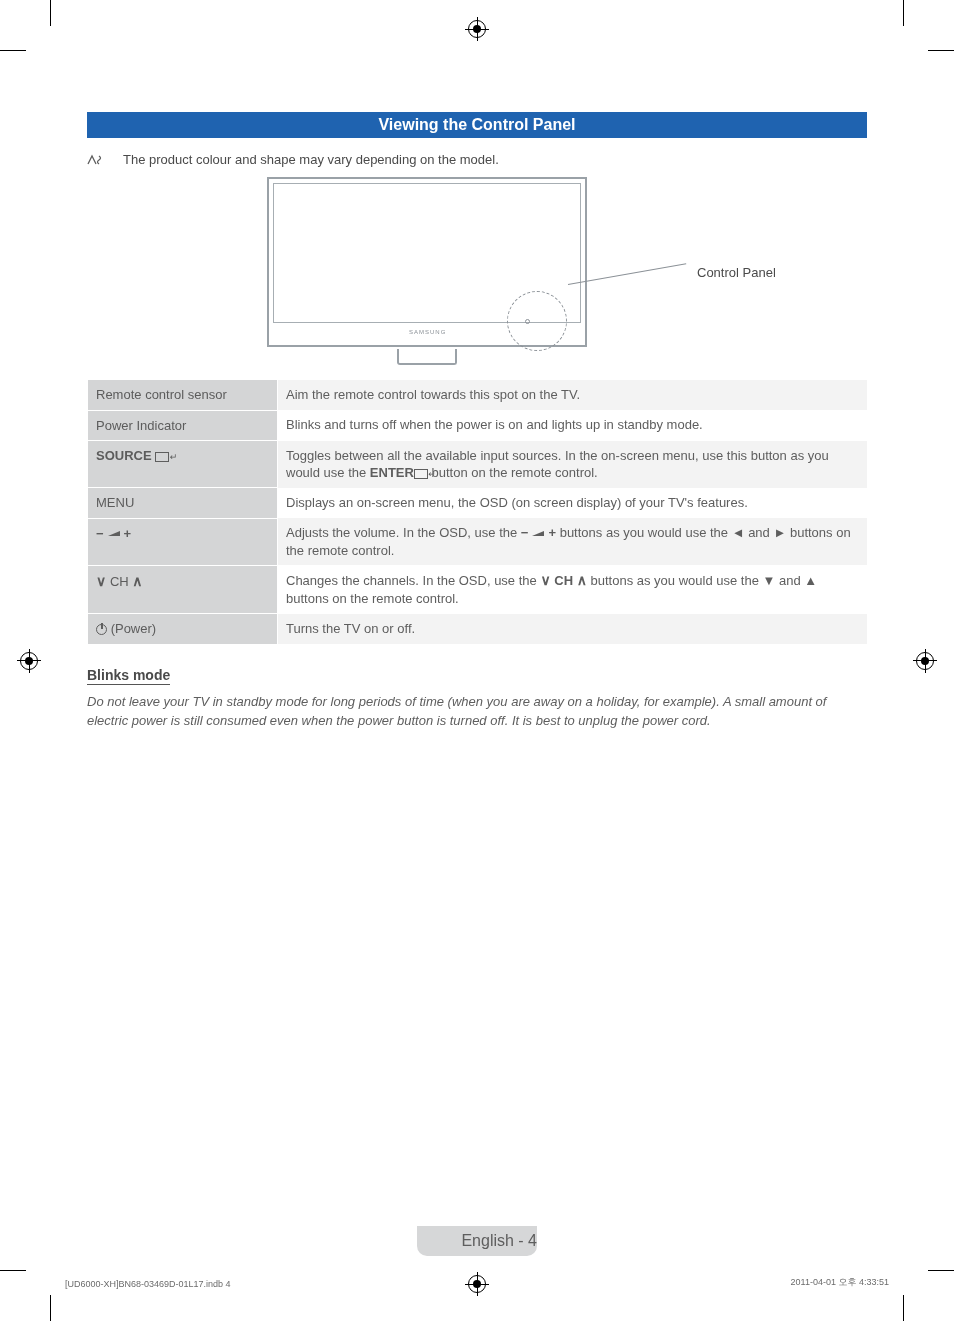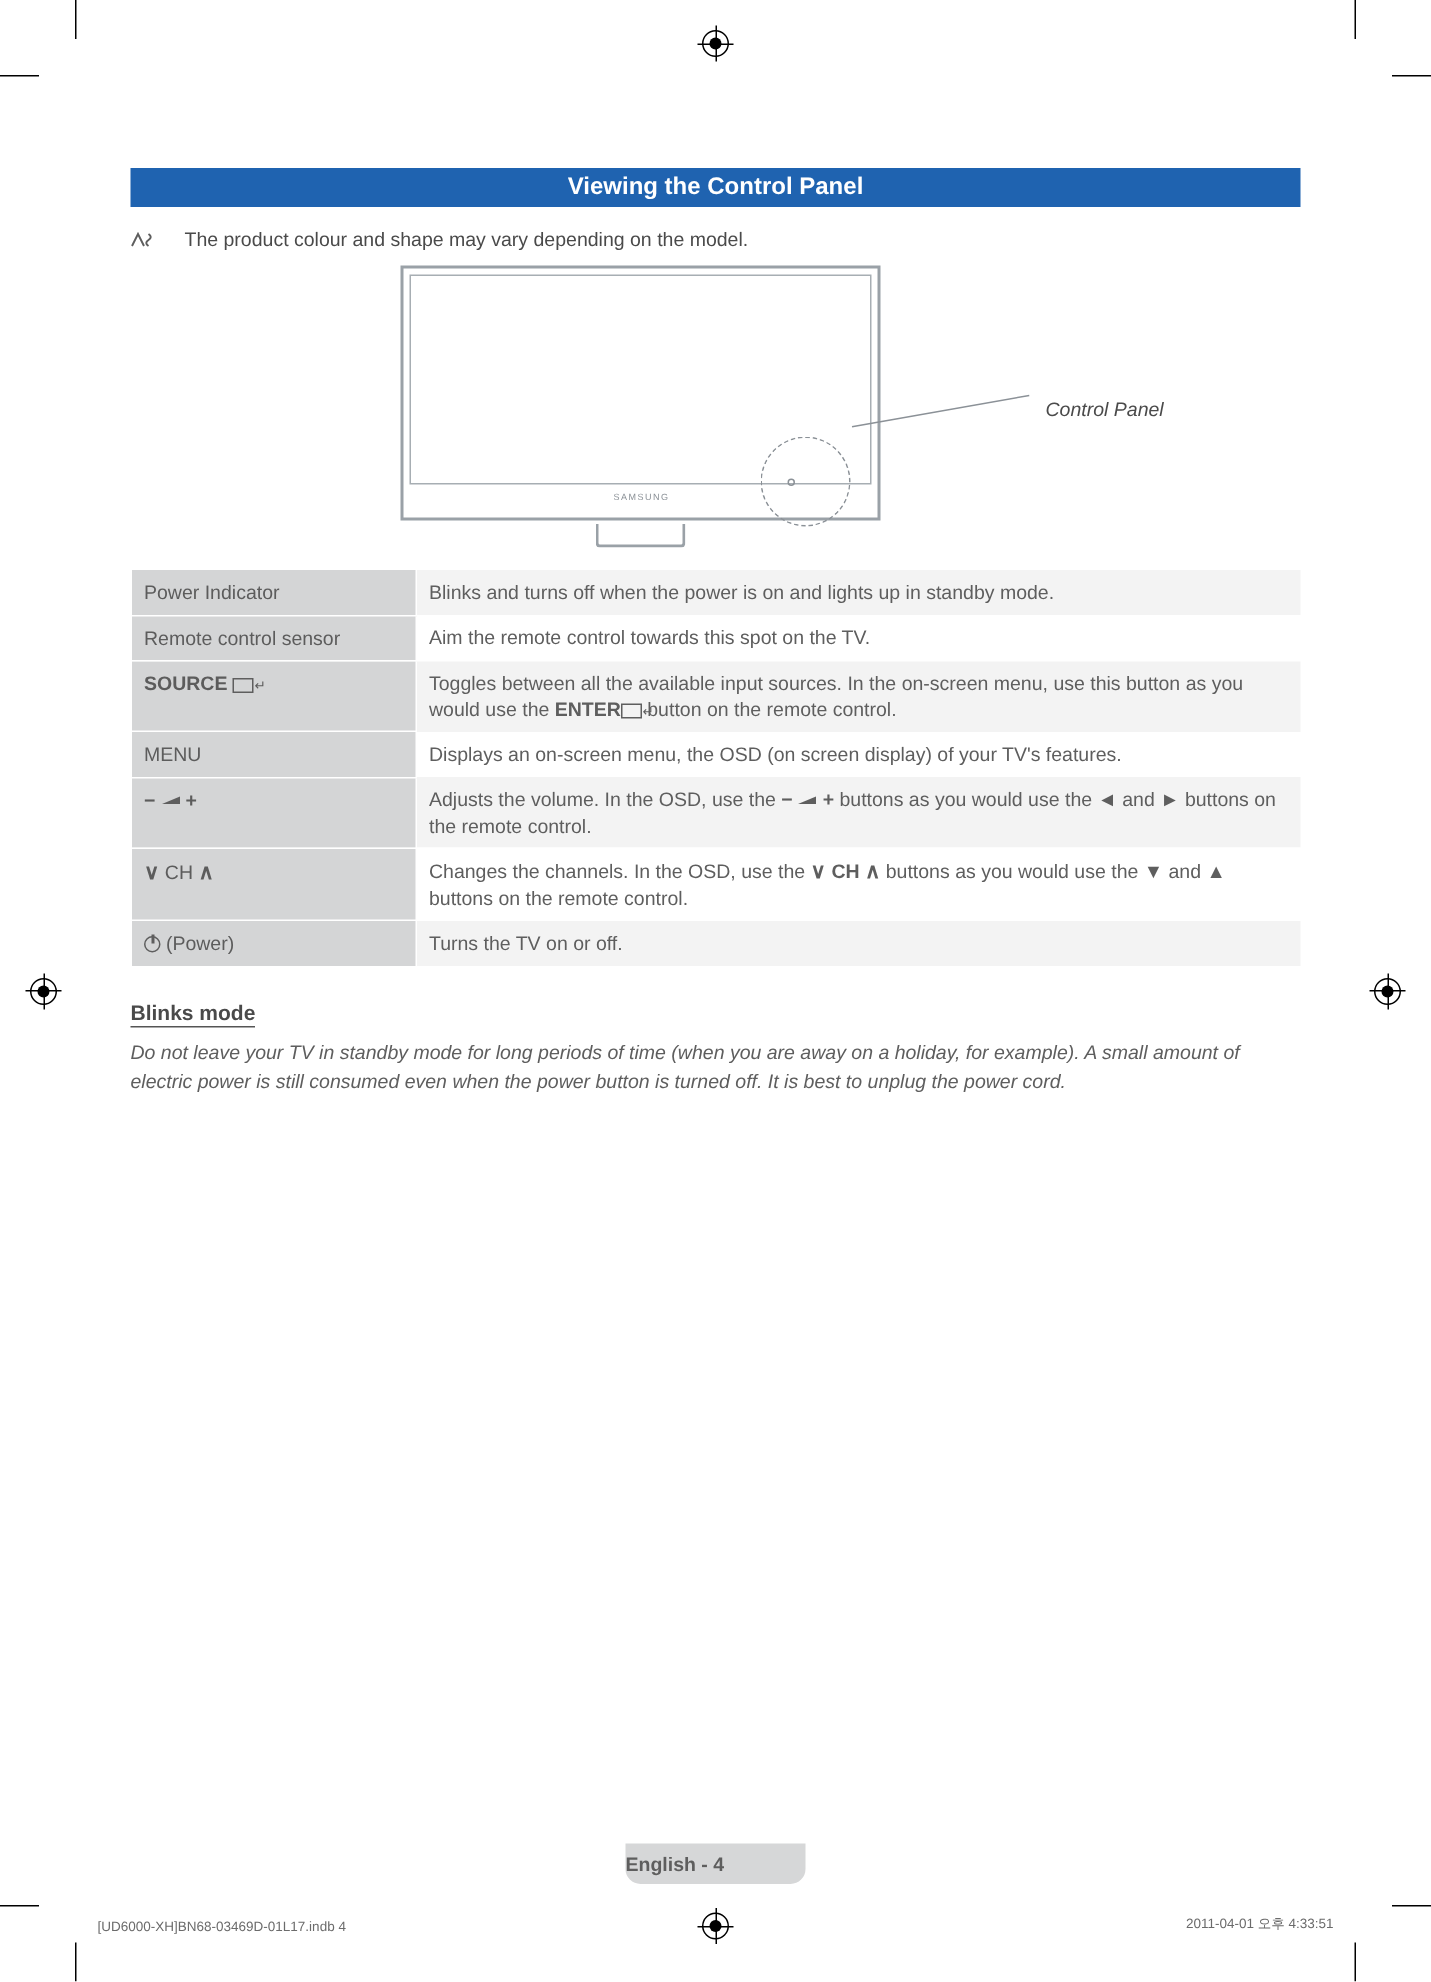--- a/index.html
+++ b/index.html
@@ -126,21 +126,20 @@
     width: 120px; height: 1px;
     background: #8b9197;
     transform-origin: left center;
     transform: rotate(-10deg);
   }
   .lead-label {
     position: absolute;
     left: 610px; top: 88px;
     font-size: 13px;
     color: #4a4a4a;
-    font-style: italic;
   }
 
   table.feat {
     width: 100%;
     border-collapse: collapse;
     font-size: 13px;
     line-height: 1.35;
   }
   table.feat td {
     vertical-align: top;
@@ -206,23 +205,23 @@
   p.body { font-size: 13px; line-height: 1.45; margin: 0; color: #5e5e5e; font-style: italic; }
 
   .footer-tab {
     position: absolute;
     left: 50%; transform: translateX(-50%);
     bottom: 65px;
     width: 120px;
     padding: 6px 0;
     background: #d6d7d8;
     color: #5e5e5e;
-    font-size: 13px;
-    font-weight: bold;
-    text-align: left;
+    font-size: 16px;
+    font-weight: normal;
+    text-align: right;
     border-radius: 0 0 10px 10px;
   }
   .print-foot-left {
     position: absolute;
     left: 65px; bottom: 32px;
     font-size: 9px; color: #6b6b6b;
   }
   .print-foot-right {
     position: absolute;
     right: 65px; bottom: 32px;
@@ -274,26 +273,26 @@
     <div class="tv-brand">SAMSUNG</div>
     <div class="dashed-circle"></div>
     <div class="controls-dot"></div>
     <div class="lead-line"></div>
     <div class="lead-label">Control Panel</div>
   </div>
 
   <table class="feat">
     <tbody>
         <tr>
+      <td class="lcol">Remote control sensor</td>
+      <td class="rcol">Aim the remote control towards this spot on the TV.</td>
+    </tr>
+    <tr>
       <td class="lcol">Power Indicator</td>
       <td class="rcol">Blinks and turns off when the power is on and lights up in standby mode.</td>
-    </tr>
-    <tr>
-      <td class="lcol">Remote control sensor</td>
-      <td class="rcol">Aim the remote control towards this spot on the TV.</td>
     </tr>
     <tr>
       <td class="lcol">
         <span class="bold-label">SOURCE</span>
         <span class="enter-rect"></span>
       </td>
       <td class="rcol">
         <span>Toggles between all the available input sources. In the on-screen menu, use this button as you would use the </span><span class="bold-label">ENTER</span><span class="enter-rect"></span><span> button on the remote control.</span>
       </td>
     </tr>

